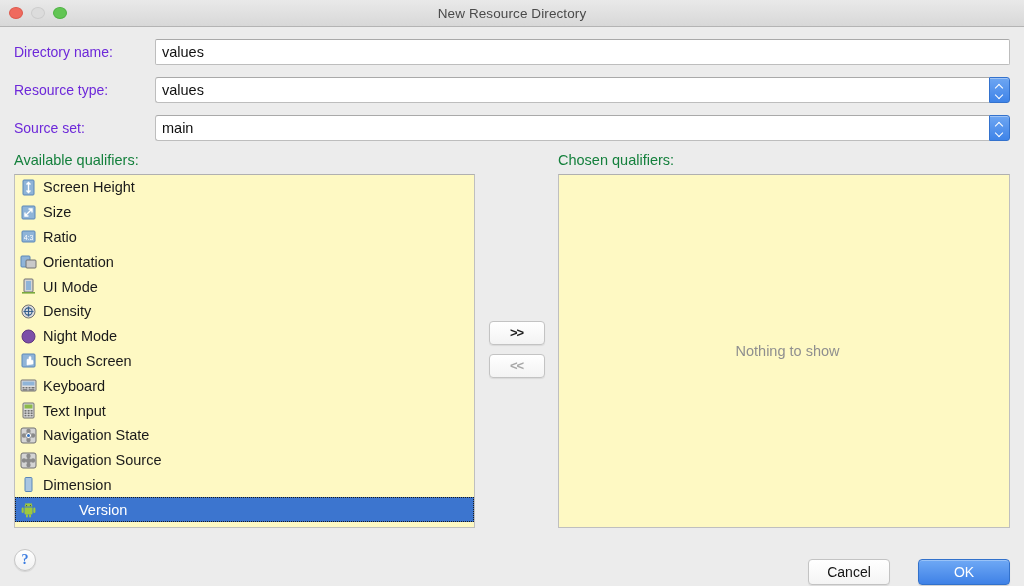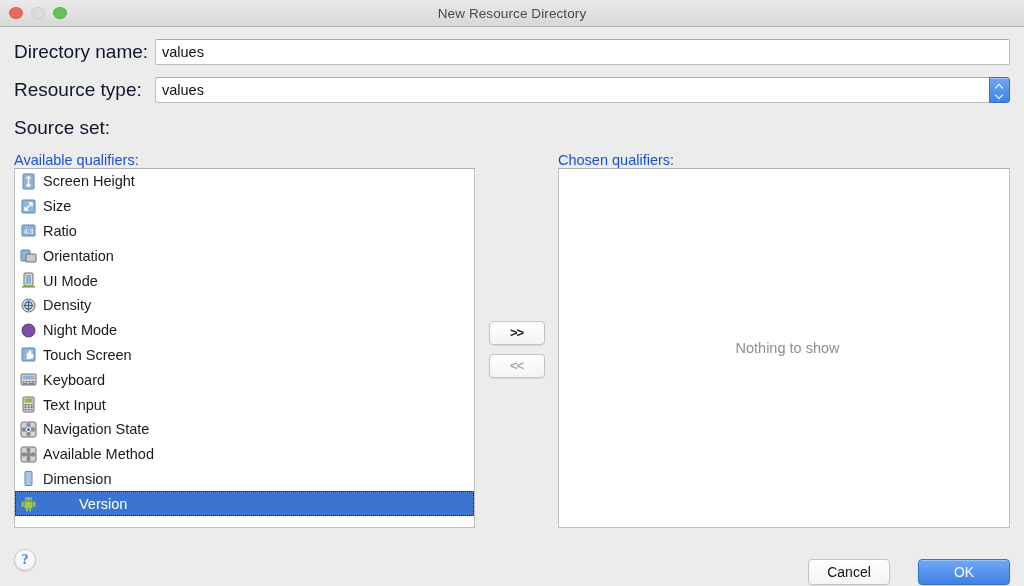--- a/index.html
+++ b/index.html
@@ -79,22 +79,22 @@
   }
   .row {
     display: flex;
     align-items: center;
     height: 27px;
     margin-bottom: 11px;
   }
   .row-label {
     width: 141px;
     flex: 0 0 141px;
-    font-size: 19px;
-    color: #0f172a;
+    font-size: 14px;
+    color: #6d28d9;
     user-select: none;
   }
   .textfield {
     flex: 1 1 auto;
     height: 26px;
     box-sizing: border-box;
     background: #ffffff;
     border: 1px solid #bdbdbd;
     border-top-color: #a9a9a9;
     border-radius: 2px;
@@ -174,27 +174,27 @@
   }
   .panel {
     display: flex;
     flex-direction: column;
     min-width: 0;
   }
   .panel.left  { flex: 0 0 461px; }
   .panel.right { flex: 1 1 auto; }
   .panel-label {
     font-size: 14.5px;
-    color: #1d4ed8;
-    margin-bottom: 0;
+    color: #15803d;
+    margin-bottom: 6px;
     user-select: none;
   }
   .listbox {
     flex: 1 1 auto;
-    background: #ffffff;
+    background: #fef9c3;
     border: 1px solid #bfbfbf;
     border-top-color: #b0b0b0;
     box-sizing: border-box;
     overflow: hidden;
     position: relative;
   }
 
   
   .list-item {
     height: 24.8px;
@@ -356,20 +356,27 @@
           <div class="combo-field">values</div>
           <div class="stepper">
             <span class="chev up"></span>
             <span class="chev down"></span>
           </div>
         </div>
       </div>
 
       <div class="row">
         <div class="row-label">Source set:</div>
+        <div class="combo">
+          <div class="combo-field">main</div>
+          <div class="stepper">
+            <span class="chev up"></span>
+            <span class="chev down"></span>
+          </div>
+        </div>
       </div>
 
     </div>
 
     <div class="panels">
 
       <div class="panel left">
         <div class="panel-label">Available qualifiers:</div>
         <div class="listbox" id="available-list">
             <div class="list-item">
@@ -505,21 +512,21 @@
                   <rect x="1" y="1" width="15" height="15" rx="2" fill="#d4d4d4" stroke="#707070"></rect>
                   <g fill="#8a8a8a">
                     <circle cx="8.5" cy="4" r="2.2"></circle>
                     <circle cx="4" cy="8.5" r="2.2"></circle>
                     <circle cx="13" cy="8.5" r="2.2"></circle>
                     <circle cx="8.5" cy="13" r="2.2"></circle>
                     <circle cx="8.5" cy="8.5" r="2.6"></circle>
                   </g>
                 </svg>
               </span>
-              <span class="lbl">Available Method</span>
+              <span class="lbl">Navigation Source</span>
             </div>
             <div class="list-item">
               <span class="ico">
                 <svg viewBox="0 0 17 17">
                   <rect x="5" y="1.5" width="7" height="14" rx="1" fill="#a9c6e2" stroke="#5b87b8"></rect>
                 </svg>
               </span>
               <span class="lbl">Dimension</span>
             </div>
             <div class="list-item selected">

